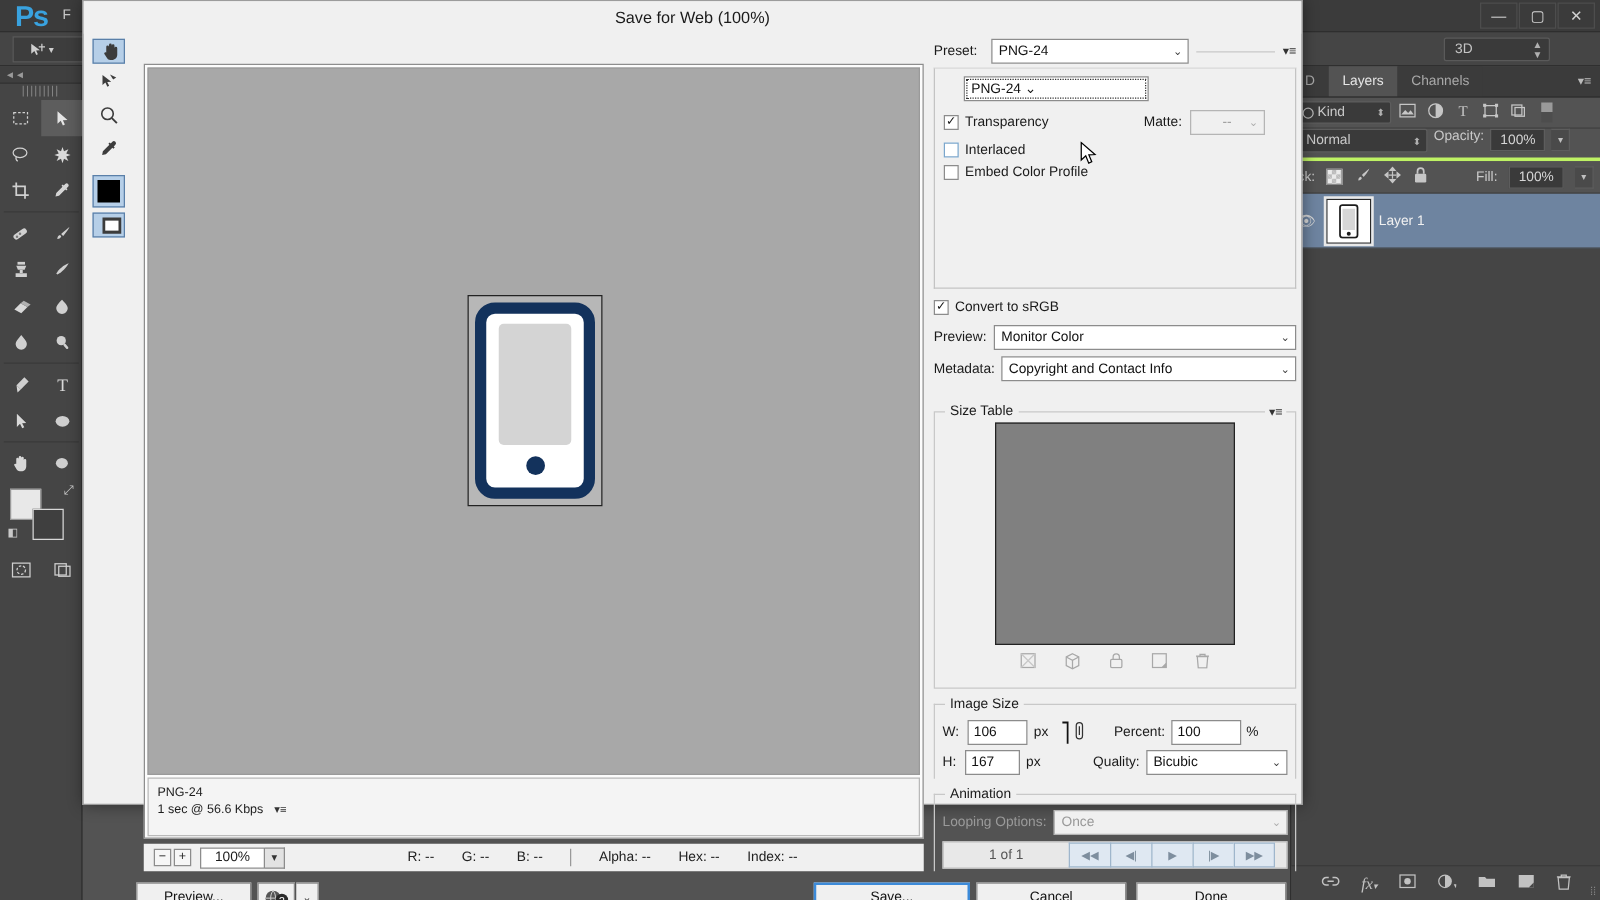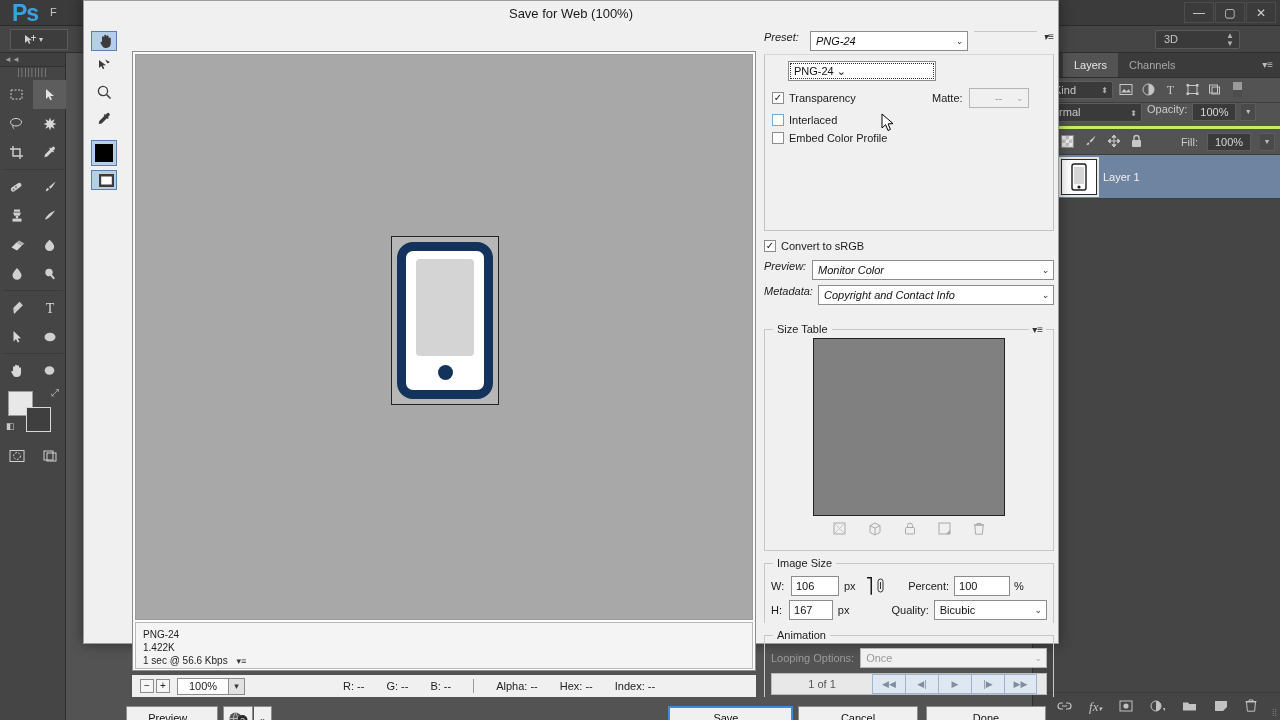--- a/index.html
+++ b/index.html
@@ -155,21 +155,21 @@
   .layer-name { color: #f0f0f0; font-size: 11px; }
   .layers-bottom {
     position: absolute; bottom: 0; left: 0; width: 248px; height: 28px;
     background: #454545; border-top: 1px solid #3a3a3a;
     display: flex; align-items: center; justify-content: center; gap: 17px;
     color: #c2c2c2;
   }
 
   
   #sfw {
-    position: absolute; left: 83px; top: 0px; width: 976px; height: 644px;
+    position: absolute; left: 66px; top: 0px; width: 976px; height: 644px;
     background: #f0f0f0; border: 1px solid #9c9c9c;
     box-shadow: 0 0 12px rgba(0,0,0,.45);
   }
   .sfw-title {
     height: 26px; background: #f0f0f0; text-align: center; line-height: 26px;
     font-size: 13px; color: #1a1a1a;
   }
   .sfw-body { position: absolute; left: 0; top: 26px; width: 974px; height: 692px; }
 
   
@@ -250,21 +250,21 @@
     width: 16px; height: 17px; background: #e2e2e2; border: 1px solid #8c8c8c;
     border-left: none; text-align: center; line-height: 15px; font-size: 9px; color: #333;
   }
   .chan { margin-left: 22px; color: #222; }
   .vdiv { width: 1px; height: 14px; background: #999; margin-left: 22px; }
 
   
   .settings {
     position: absolute; left: 680px; top: 4px; width: 290px; height: 676px;
   }
-  .row { display: flex; align-items: flex-start; margin-bottom: 5px; font-style: italic; }
+  .row { display: flex; align-items: center; margin-bottom: 5px; }
   .lbl { font-size: 11px; color: #1a1a1a; }
   .sel {
     background: #fff; border: 1px solid #8c8c8c; height: 20px;
     font-size: 11px; line-height: 18px; padding-left: 5px; position: relative; color: #111;
   }
   .sel .chev {
     position: absolute; right: 4px; top: 0; height: 18px; line-height: 18px;
     font-size: 9px; color: #333;
   }
   .sel.disabled { background: #f0f0f0; color: #999; border-color: #b5b5b5; }
@@ -696,21 +696,20 @@
       <div class="canvas-area">
         <div class="phone">
           <div class="phone-body">
             <div class="phone-screen"></div>
             <div class="phone-home"></div>
           </div>
         </div>
       </div>
       <div class="opt-info">
         <div>PNG-24</div>
-        <div>1.422K</div>
         <div>
           <span>1 sec @ 56.6 Kbps</span>
           <span class="menu-glyph">▾≡</span>
         </div>
       </div>
     </div>
 
     <div class="status-bar">
       <div style="display:flex;align-items:center;margin-left:8px">
         <div class="zoom-btn">−</div>

